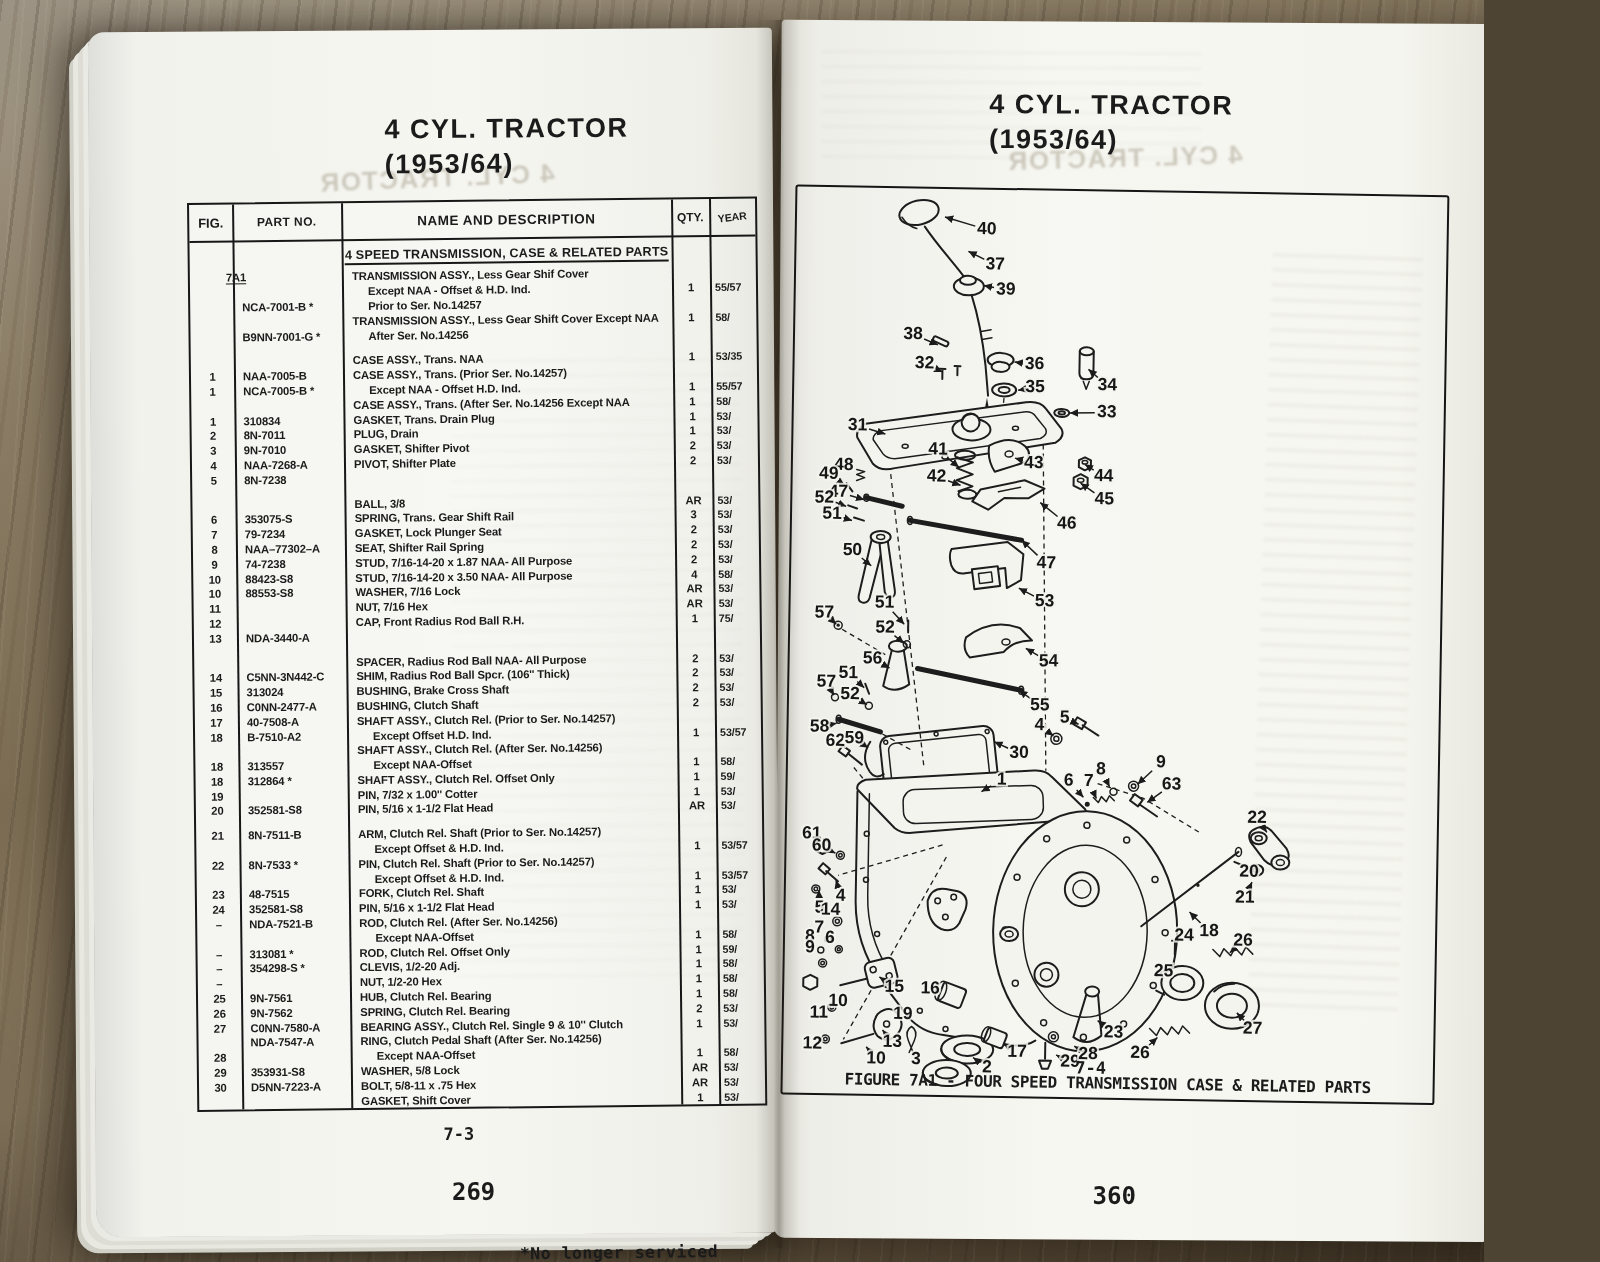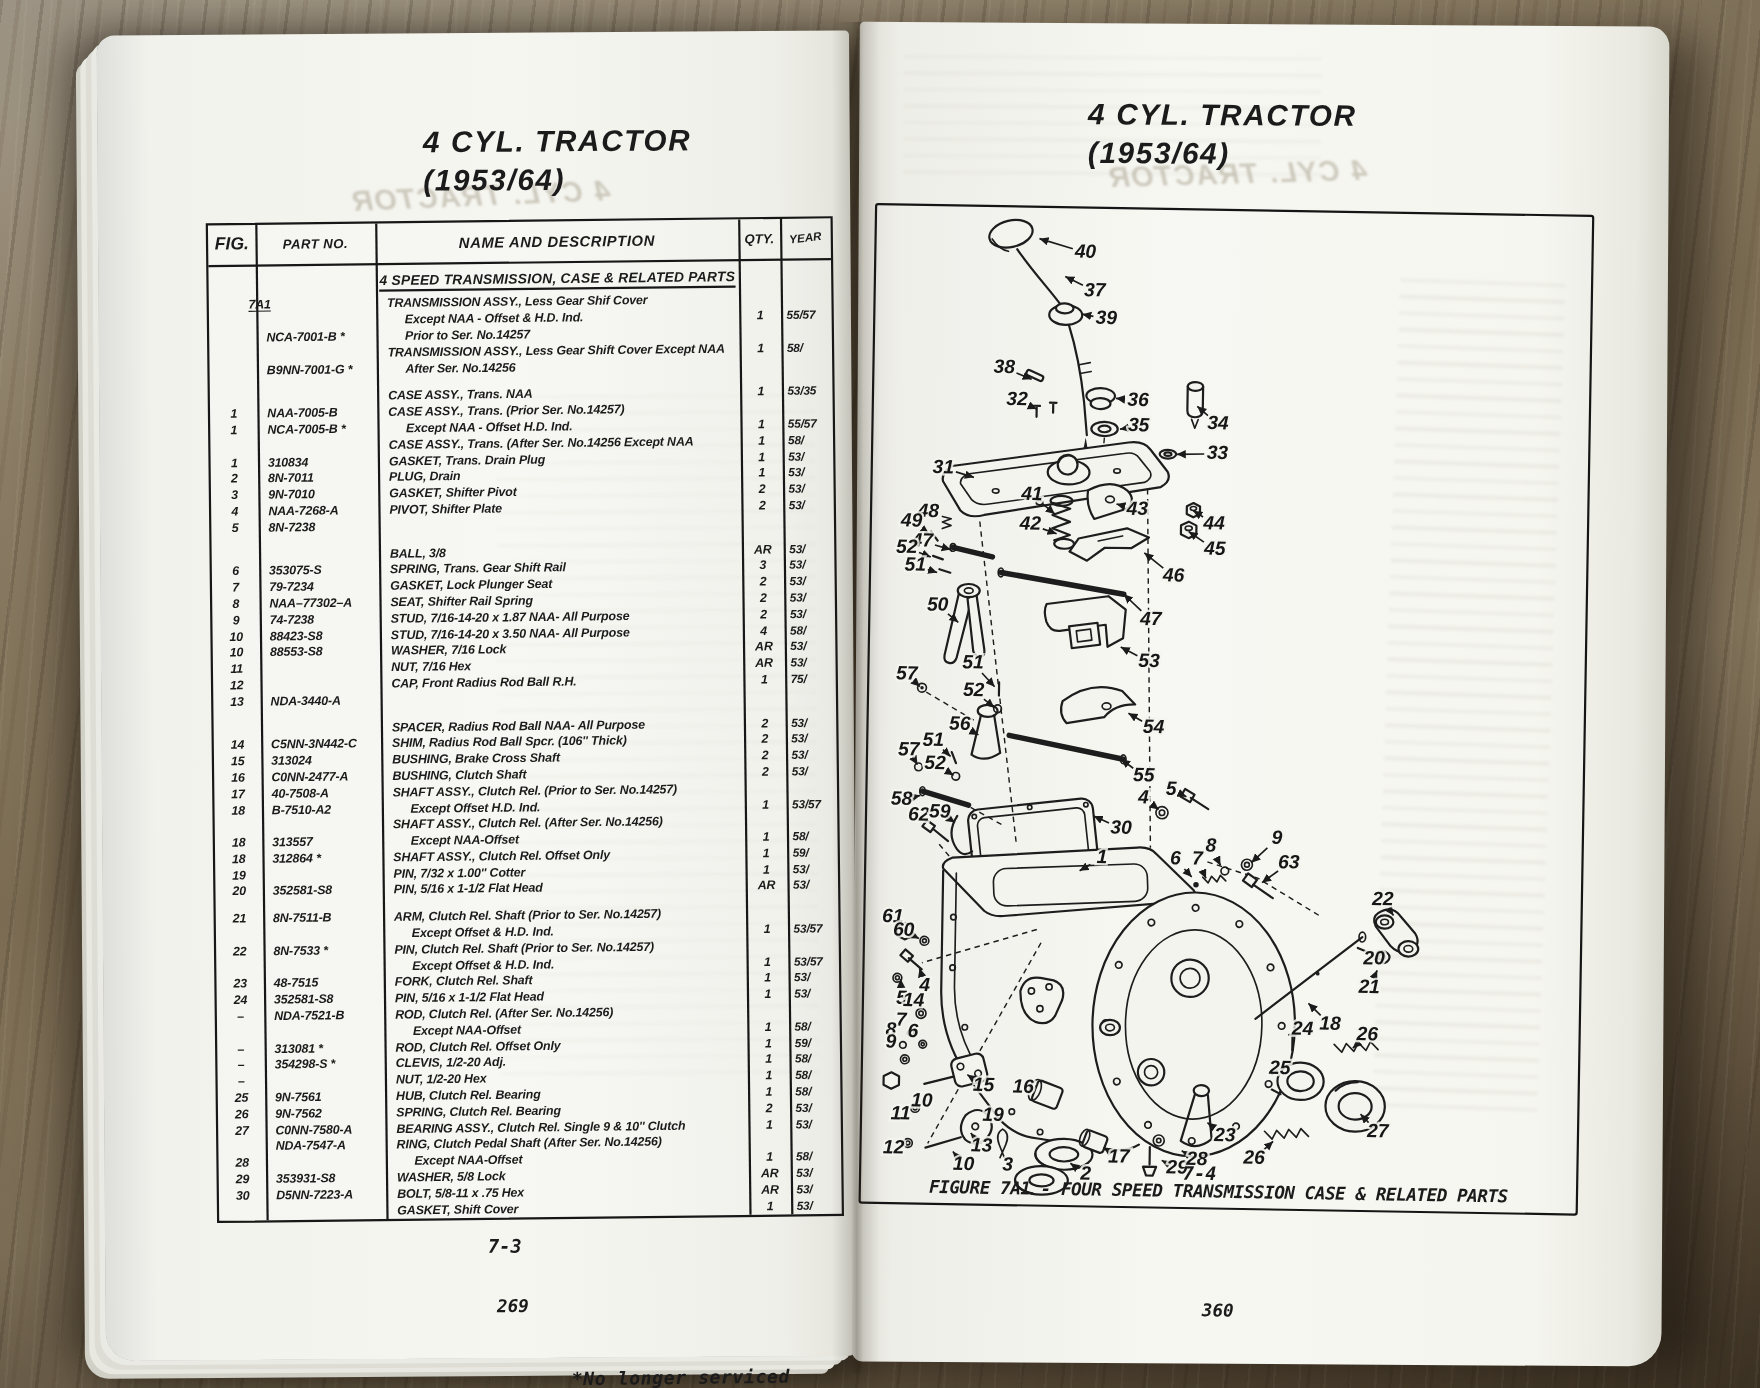--- a/index.html
+++ b/index.html
@@ -1,21 +1,21 @@
 <!DOCTYPE html>
 <html><head>
 <meta charset="utf-8">
 <style>
   html,body{margin:0;padding:0;background:#4e4434;}
-  .scene{position:relative;width:1600px;height:1262px;overflow:hidden;
+  .scene{position:relative;width:1484px;height:1262px;overflow:hidden;
     font-family:"Liberation Sans",sans-serif;color:#1b1b1b;
     background:
       repeating-linear-gradient(97deg, rgba(50,38,24,.18) 0 3px, rgba(0,0,0,0) 3px 15px, rgba(90,70,48,.14) 15px 19px, rgba(0,0,0,0) 19px 37px),
       repeating-linear-gradient(94deg, rgba(255,245,225,.05) 0 2px, rgba(0,0,0,0) 2px 23px),
-      linear-gradient(160deg,#a39a8a 0%,#8b7d65 22%,#7a6b52 45%,#84755c 62%,#5d4f3b 85%,#443828 100%); font-style: italic;}
+      linear-gradient(160deg,#a39a8a 0%,#8b7d65 22%,#7a6b52 45%,#84755c 62%,#5d4f3b 85%,#443828 100%);}
   .scene::after{content:"";position:absolute;inset:0;pointer-events:none;
     background:radial-gradient(120% 90% at 50% 42%, rgba(0,0,0,0) 55%, rgba(0,0,0,.28) 100%);}
   .book-shadow{position:absolute;left:60px;top:30px;width:1490px;height:1215px;
     background:rgba(20,14,8,.5);filter:blur(22px);border-radius:30px;}
   .page{position:absolute;z-index:2;}
   .page-left{left:92px;top:30px;width:684px;height:1205px;
     background:linear-gradient(90deg,#dededa 0%,#f2f2ed 7%,#f6f6f1 55%,#efefe9 90%,#e2e2da 100%);
     border-radius:16px 4px 10px 26px;transform:rotate(-0.4deg);
     box-shadow:-6px 5px 0 -1px #eaeae4,-12px 10px 0 -2px #dddDD6,-18px 15px 0 -3px #e8e8e1,-23px 20px 0 -4px #d0d0c7,0 16px 34px rgba(10,8,4,.5);}
   .page-right{left:778px;top:22px;width:736px;height:1218px;
@@ -31,21 +31,21 @@
   .ghost-title{position:absolute;font-weight:700;font-size:26px;letter-spacing:1.5px;line-height:34px;
     transform:scaleX(-1) rotate(2deg);color:rgba(140,128,105,.38);filter:blur(1px);white-space:pre;}
   .gl{left:230px;top:96px;}
   .gr{left:226px;top:84px;}
   
   .ptable{position:absolute;left:100px;top:170px;width:566px;height:905px;
     border:2.4px solid #171717;background:rgba(255,255,255,.18);transform:rotate(-0.25deg);}
   .thead{position:relative;height:36px;border-bottom:2.2px solid #171717;display:grid;
     grid-template-columns:43px 109px 330px 38px 46px;align-items:center;font-weight:700;}
   .thead .h{text-align:center;}
-  .h-fig{font-size:16px;}
+  .h-fig{font-size:13px;}
   .h-part{font-size:12px;letter-spacing:.4px;}
   .h-desc{font-size:13.5px;letter-spacing:.5px;}
   .h-qty{font-size:12px;}
   .h-year{font-size:10.5px;transform:rotate(-6deg);}
   .rules div{position:absolute;top:0;bottom:0;width:2.1px;background:#171717;}
   .rl1{left:43px;} .rl2{left:152px;} .rl3{left:482px;} .rl4{left:520px;}
   .tbody{position:relative;padding-top:3px;}
   .sectionrow{height:25px;display:flex;align-items:center;justify-content:center;margin-left:152px;width:330px;}
   .sectionrow span{font-weight:700;font-size:12.6px;letter-spacing:.2px;border-bottom:2px solid #171717;padding-bottom:1px;white-space:nowrap;}
   .trow{display:grid;grid-template-columns:43px 109px 330px 38px 46px;height:14.8px;align-items:center;}
@@ -56,21 +56,21 @@
   .c-part{padding-left:9px;}
   .c-desc{padding-left:10px;}
   .c-desc.ind{padding-left:26px;}
   .c-qty{text-align:center;}
   .c-year{padding-left:5px;font-size:10.8px;}
   .footnote{position:absolute;left:250px;top:1043px;width:336px;text-align:center;
     font-family:"DejaVu Sans Mono",monospace;font-weight:700;font-size:16.5px;letter-spacing:.5px;}
   .secpage{position:absolute;font-family:"DejaVu Sans Mono",monospace;font-weight:700;font-size:17px;}
   .pl-sec{left:348px;top:1094px;}
   .pr-sec{left:300px;top:1036px;}
-  .pagenum{position:absolute;font-family:"DejaVu Sans Mono",monospace;font-weight:700;font-size:16px;}
+  .pagenum{position:absolute;font-family:"DejaVu Sans Mono",monospace;font-weight:700;font-size:24px;}
   .pl-num{left:356px;top:1148px;}
   .pr-num{left:318px;top:1160px;}
   
   .figbox{position:absolute;left:10px;top:168px;width:650px;height:906px;margin:0;
     border:2.6px solid #151515;border-radius:3px;transform:rotate(0.6deg);background:rgba(255,255,255,.10);}
   .figbox svg{position:absolute;left:0;top:0;}
   .figbox figcaption{position:absolute;left:0;right:0;bottom:5px;text-align:center;
     font-family:"DejaVu Sans Mono",monospace;font-weight:700;font-size:16px;letter-spacing:-0.4px;white-space:nowrap;}
   .bleed{position:absolute;pointer-events:none;opacity:.5;filter:blur(1.6px);
     background:repeating-linear-gradient(180deg,rgba(150,148,135,.22) 0 3px,rgba(0,0,0,0) 3px 15px);}

